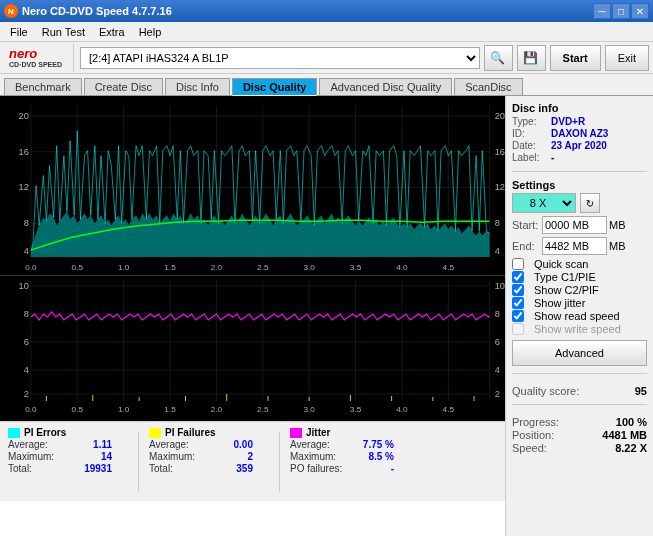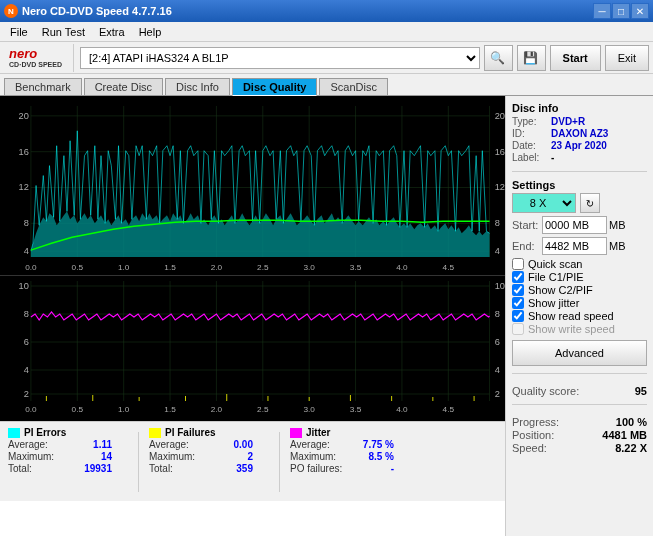--- a/index.html
+++ b/index.html
@@ -194,21 +194,21 @@
     .mb-input {
       width: 65px;
       height: 18px;
       border: 1px solid #aaa;
       background: white;
       font-size: 11px;
       padding: 0 2px;
     }
     .mb-unit { font-size: 11px; margin-left: 2px; }
 
-    .checkbox-row { display: flex; align-items: center; gap: 4px; margin-bottom: 1px; }
+    .checkbox-row { display: flex; align-items: center; gap: 10px; margin-bottom: 1px; }
     .checkbox-row input[type="checkbox"] { width: 12px; height: 12px; }
     .checkbox-label { font-size: 11px; }
     .checkbox-label.disabled { color: #999; }
 
     .advanced-btn {
       width: 100%;
       height: 26px;
       background: linear-gradient(to bottom, #fff, #ddd);
       border: 1px solid #aaa;
       cursor: pointer;
@@ -307,20 +307,21 @@
   <button class="toolbar-btn">💾</button>
   <button class="start-btn">Start</button>
   <button class="exit-btn">Exit</button>
 </div>
 
 <div class="tabs">
   <div class="tab">Benchmark</div>
   <div class="tab">Create Disc</div>
   <div class="tab">Disc Info</div>
   <div class="tab active">Disc Quality</div>
+  <div class="tab">Advanced Disc Quality</div>
   <div class="tab">ScanDisc</div>
 </div>
 
 <div class="main-content">
 
   <div class="full-chart-area">
 
     <div class="chart-top">
       <svg class="chart-svg" viewBox="0 0 490 180" preserveAspectRatio="none">
 
@@ -596,21 +597,21 @@
         <span class="mb-unit">MB</span>
       </div>
 
       <div class="checkbox-row">
         <input type="checkbox" id="quickscan" style="">
         <label for="quickscan" class="checkbox-label">Quick scan</label>
       </div>
 
       <div class="checkbox-row">
         <input type="checkbox" id="c1pie" checked="" style="">
-        <label for="c1pie" class="checkbox-label">File C1/PIE</label>
+        <label for="c1pie" class="checkbox-label">Type C1/PIE</label>
       </div>
 
       <div class="checkbox-row">
         <input type="checkbox" id="c2pif" checked="" style="">
         <label for="c2pif" class="checkbox-label">Show C2/PIF</label>
       </div>
 
       <div class="checkbox-row">
         <input type="checkbox" id="jitter" checked="" style="">
         <label for="jitter" class="checkbox-label">Show jitter</label>

